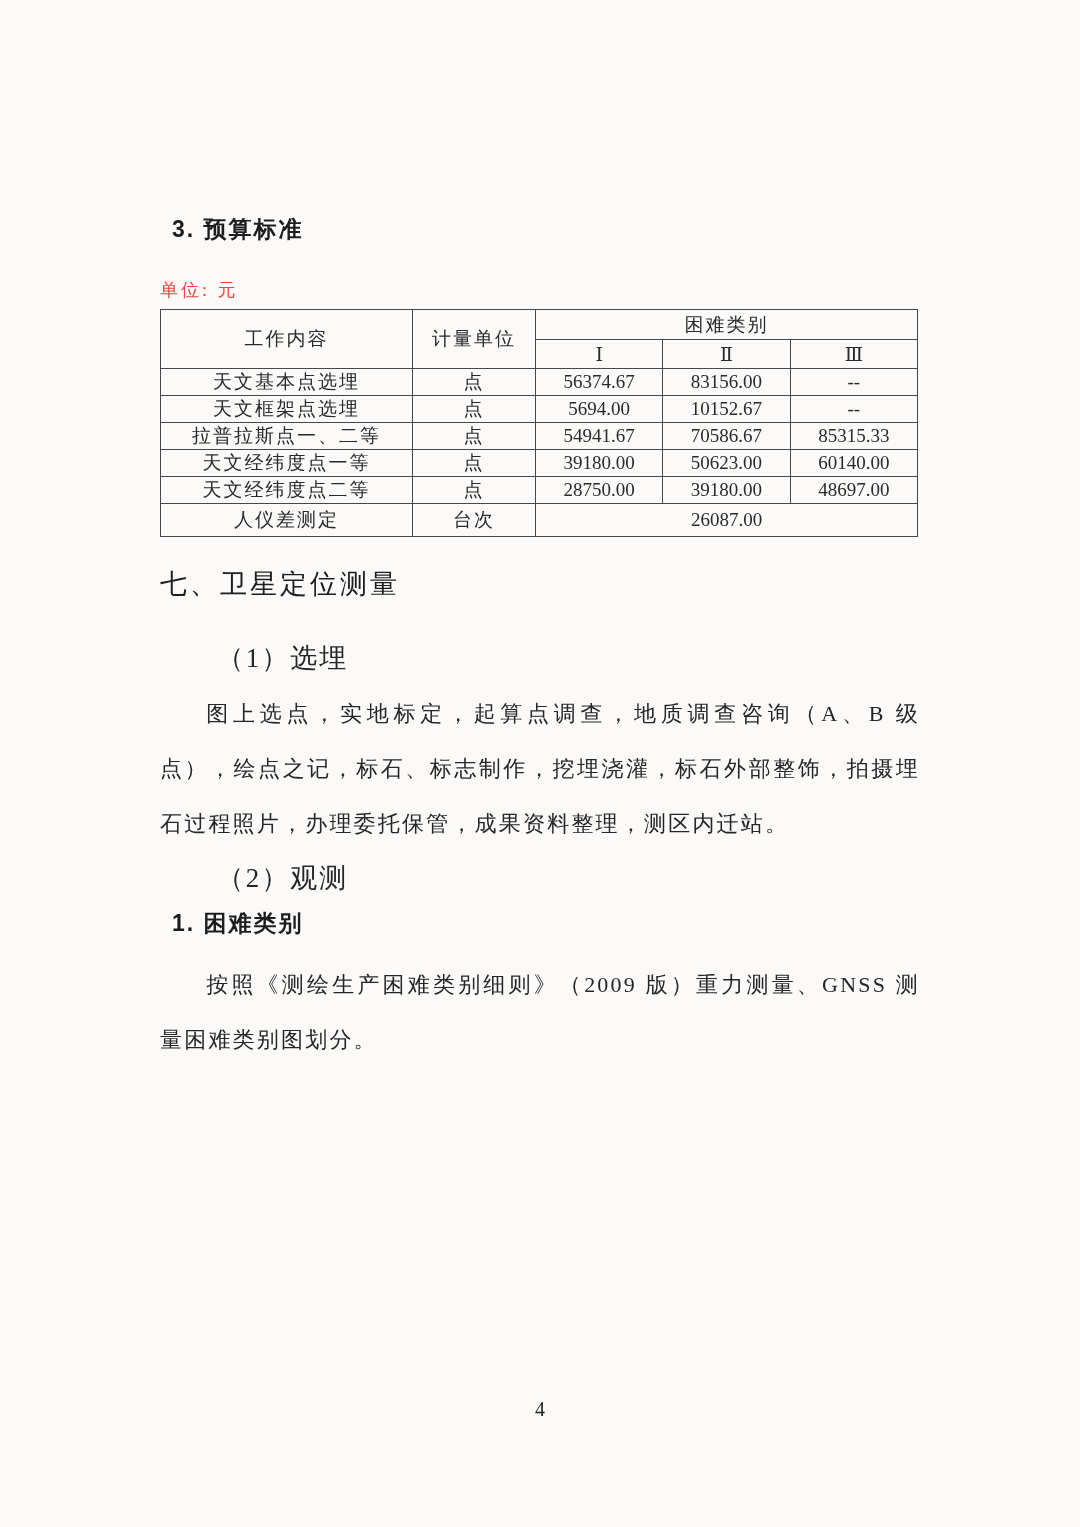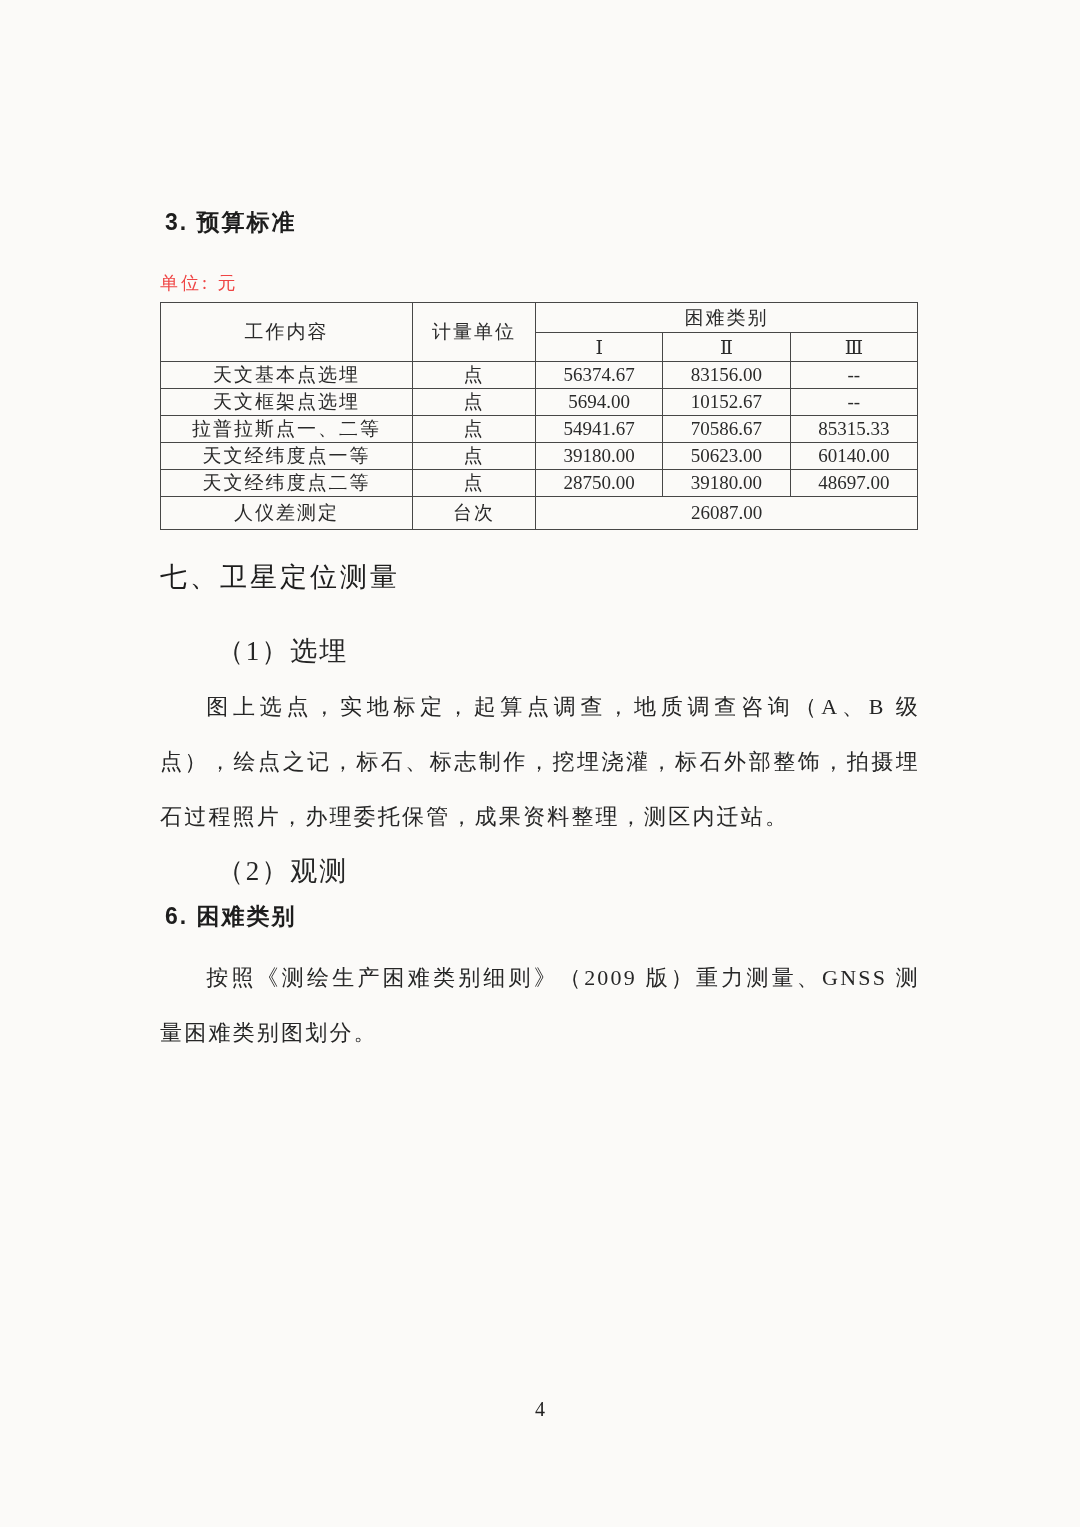--- a/index.html
+++ b/index.html
@@ -17,21 +17,21 @@
     position: absolute;
     inset: 0;
     padding: 202px 160px 0 160px;
   }
   .heading-md {
     font-family: "Liberation Sans", "DejaVu Sans", sans-serif;
     font-weight: 700;
     font-size: 23px;
     letter-spacing: 2px;
     color: #1d1d1d;
-    margin: 5px;
+    margin: 12px;
   }
   .heading-lg {
     font-family: "Liberation Sans", "DejaVu Sans", sans-serif;
     font-weight: 400;
     font-size: 27px;
     letter-spacing: 3px;
     color: #1d1d1d;
     margin: 29px 0 0 0;
   }
   .unit-note {
@@ -164,19 +164,19 @@
   <h1 class="heading-lg">七、卫星定位测量</h1>
 
 
   <p class="label-line label-first">（1）选埋</p>
 
   <p class="para">图上选点，实地标定，起算点调查，地质调查咨询（A、B 级点），绘点之记，标石、标志制作，挖埋浇灌，标石外部整饰，拍摄埋石过程照片，办理委托保管，成果资料整理，测区内迁站。</p>
 
   <p class="label-line">（2）观测</p>
 
 
-  <h2 class="heading-md h-difficulty">6. 困难类别</h2>
+  <h2 class="heading-md h-difficulty">1. 困难类别</h2>
 
   <p class="para para-last">按照《测绘生产困难类别细则》（2009 版）重力测量、GNSS 测量困难类别图划分。</p>
 
 </div>
 
 <div class="page-number">4</div>
 
 </body></html>

